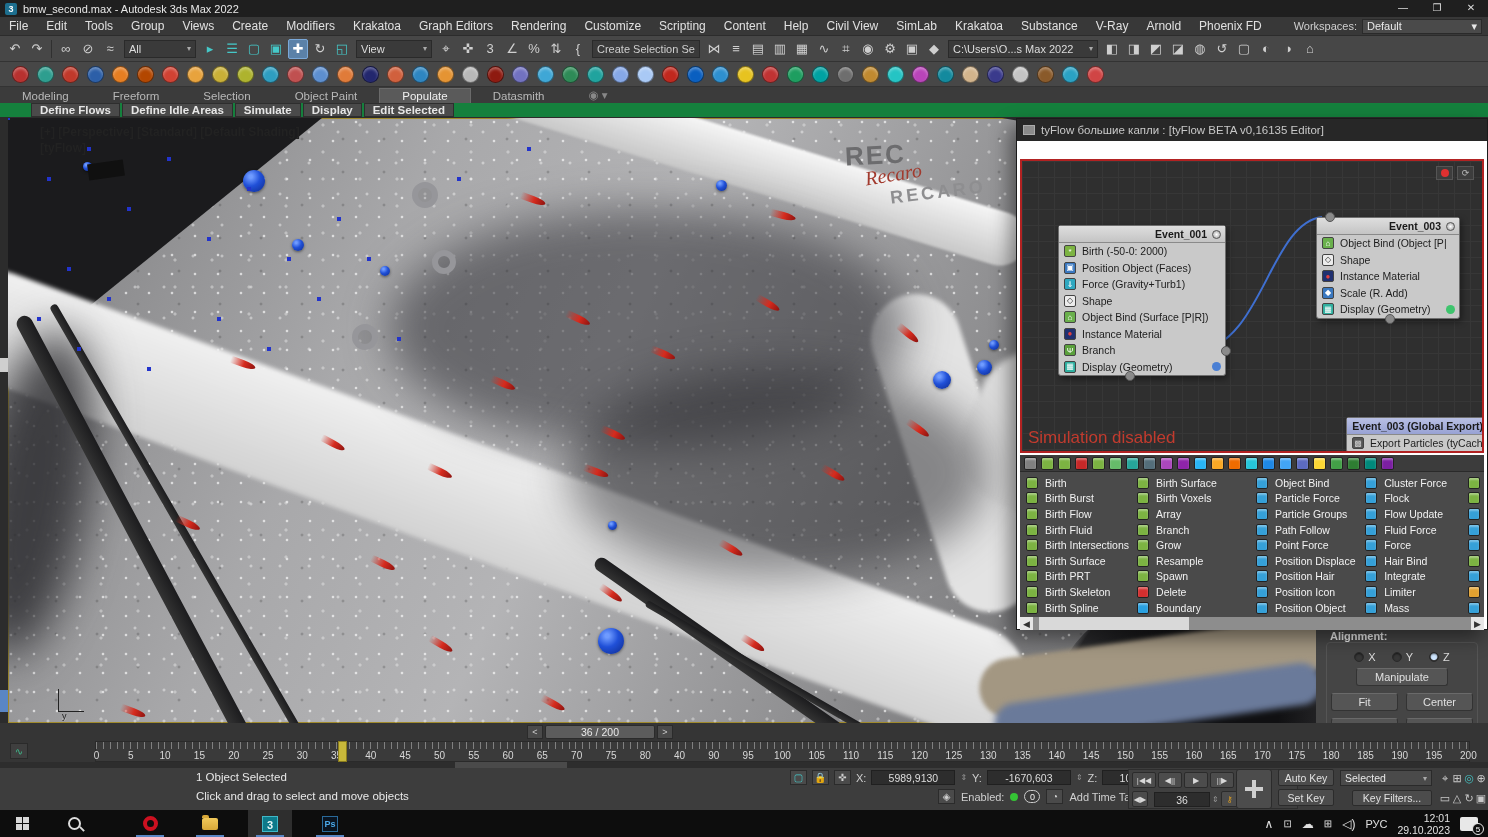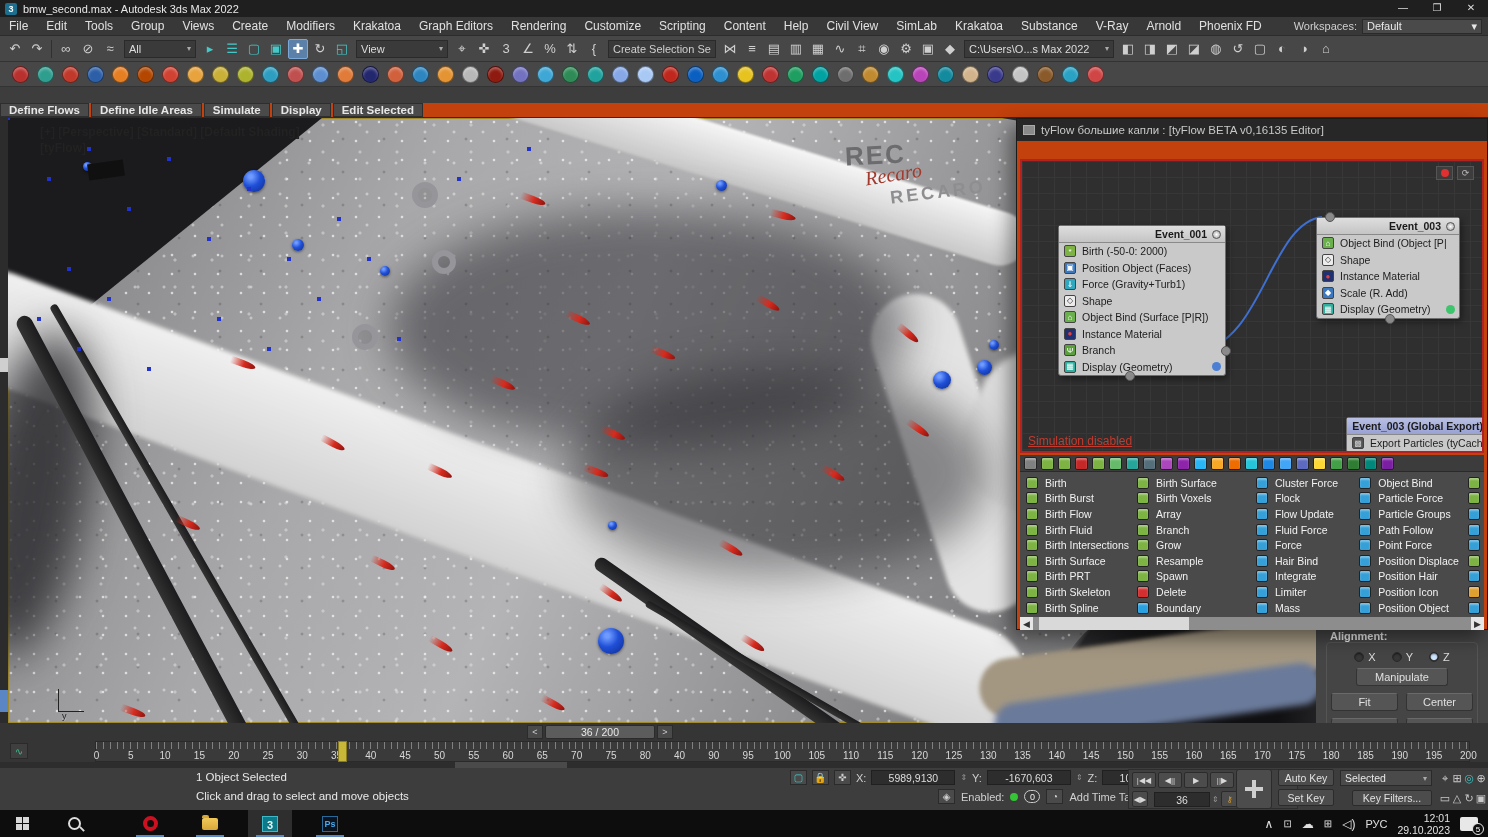--- a/index.html
+++ b/index.html
@@ -40,22 +40,22 @@
   #toolbar2 { left:0; top:62px; width:1488px; height:25px; background:#474747; display:flex;
               align-items:center; padding-left:8px; border-bottom:1px solid #333; }
   .plug { width:17px; height:17px; border-radius:50%; margin:0 4px; border:1px solid rgba(0,0,0,.4);
           box-shadow:inset 0 2px 3px rgba(255,255,255,.35); }
 
   
   #ribbontabs { left:0; top:87px; width:1488px; height:16px; background:#3b3b3b; display:flex;
                 align-items:flex-end; color:#b8b8b8; font-size:11.5px; }
   #ribbontabs .rtab { padding:1px 22px; }
   #ribbontabs .rtab.active { background:#5a5a5a; color:#f0f0f0; border:1px solid #6a6a6a; border-bottom:none; }
-  #ribbonbtns { left:0; top:103px; width:1488px; height:15px; background:#c2410c; display:flex;
-                color:#e6e6e6; font-size:11.5px; border-bottom:1px solid #2c2c2c;}
+  #ribbonbtns { left:0; top:103px; width:1488px; height:15px; background:#15803d; display:flex;
+                color:#e6e6e6; font-size:11.5px; border-bottom:1px solid #2c2c2c;padding-left:31px;}
   #ribbonbtns .rbtn { background:#4a4a4a; border:1px solid #2e2e2e; padding:0 8px; margin-right:2px;
                 line-height:13px; font-weight:bold; }
 
   
   #leftstrip { left:0; top:118px; width:8px; height:605px; background:#2c2c2c; }
   #leftstrip .pane { position:absolute; left:0; width:8px; background:#cfcfcf; }
   #viewport { left:8px; top:118px; width:1308px; height:605px; overflow:hidden;
       outline:1px solid #a08a2c; outline-offset:-1px;
       background:linear-gradient(115deg,#7c7c7e 0%,#a8a8aa 28%,#b4b4b6 45%,#8e8e90 68%,#6c6c6e 88%,#5a5a5c 100%); }
   #viewport > div { position:absolute; }
@@ -95,42 +95,42 @@
   .rdot { width:10px; height:10px; border-radius:50%; background:#383838; border:1px solid #2a2a2a;
           box-shadow:inset 0 1px 2px rgba(0,0,0,.6); }
   .rdot.sel { background:radial-gradient(circle at 50% 45%, #cfe6ff 0 3px, #383838 4px); }
   .cbtn { background:#555; border:1px solid #333; border-top-color:#6a6a6a; border-radius:3px;
           color:#e0e0e0; font-size:11px; text-align:center; padding:2px 0; }
   .btnrow { display:flex; gap:8px; margin-top:7px; }
   .btnrow .cbtn { flex:1; }
   #manip { width:92px; margin:0 auto; display:block; }
 
   
-  #tyflow { left:1016px; top:118px; width:472px; height:512px; background:#c2410c; z-index:20;
+  #tyflow { left:1016px; top:118px; width:472px; height:512px; background:#ffffff; z-index:20;
             border:1px solid #1a1a1a; box-shadow:-6px 8px 18px rgba(0,0,0,.45); }
   #tyflow > div { position:absolute; }
   #tytitle { left:0; top:0; width:100%; height:22px; background:#272727; color:#c8c8c8; font-size:11.5px;
              display:flex; align-items:center; }
   #tytitle .tyico { width:12px; height:10px; background:#8a8a8a; border:1px solid #aaa; margin:0 6px 0 6px; }
   #tytabs { left:0; top:22px; width:100%; height:18px; background:#2d2d2d; display:flex; align-items:flex-end;
             padding-left:4px; gap:2px; }
   .tytab { background:#3c3c3c; color:#c0c0c0; font-size:11px; padding:1px 8px 2px 8px;
            border:1px solid #1f1f1f; border-bottom:none; white-space:nowrap; }
   .tytab.active { background:#4f4f4f; color:#f0f0f0; }
   .tytab.active::before { content:"▼ "; color:#3fbf4f; font-size:9px; }
   #graph { left:3px; top:40px; width:464px; height:294px; background:#2f2f2f; border:2px solid #b22222;
            background-image:linear-gradient(#373737 1px, transparent 1px),
                             linear-gradient(90deg,#373737 1px, transparent 1px);
            background-size:16px 16px; overflow:hidden; }
   #graph > * { position:absolute; }
   #recbtns { right:8px; top:5px; display:flex; gap:4px; }
   .gbtn { width:17px; height:14px; background:#3d3d3d; border:1px solid #555; display:flex;
           align-items:center; justify-content:center; font-size:9px; color:#bbb; }
   .gbtn .rdot2 { width:8px; height:8px; border-radius:50%; background:#e03030; }
-  #simstatus { left:6px; bottom:3px; color:#c23b2e; font-size:12px;text-decoration:underline; }
+  #simstatus { left:6px; bottom:3px; color:#c23b2e; font-size:17px; }
   .node { background:#c9c9c9; border:1px solid #6e6e6e; border-radius:3px;
           box-shadow:2px 3px 6px rgba(0,0,0,.4); font-size:10.5px; }
   .nhead { background:linear-gradient(#dedede,#c4c4c4); border-bottom:1px solid #8a8a8a;
            height:17px; display:flex; align-items:center; justify-content:flex-end;
            padding:0 4px; color:#1a1a1a; font-weight:bold; }
   .nhead .bulb { width:9px; height:9px; border-radius:50%; background:radial-gradient(#fff,#9a9a9a);
            border:1px solid #555; margin-left:5px; }
   .nrow { display:flex; align-items:center; height:16.5px; padding-left:5px; position:relative;}
   .nicon { width:12px; height:12px; border:1px solid #444; border-radius:2px; font-size:8px;
            color:#fff; display:flex; align-items:center; justify-content:center; flex:none; }
@@ -302,21 +302,21 @@
       <span>All</span>
         <span class="arr" style="margin-left:auto">▾</span>
     </span>
     <span class="tbico teal">▸</span>
       <span class="tbico teal">☰</span>
       <span class="tbico teal">▢</span>
       <span class="tbico teal">▣</span>
     <span class="tbico hl">✚</span>
     <span class="tbico">↻</span>
     <span class="tbico teal">◱</span>
-    <span class="tbdrop" style="width:92px">
+    <span class="tbdrop" style="width:76px">
       <span>View</span>
         <span class="arr" style="margin-left:auto">▾</span>
     </span>
     <span class="tbico">⌖</span>
       <span class="tbico">✜</span>
       <span class="tbico">3</span>
       <span class="tbico">∠</span>
       <span class="tbico">%</span>
       <span class="tbico">⇅</span>
       <span class="tbico">{</span>
@@ -388,20 +388,29 @@
       <span class="plug" style="background: rgb(185, 68, 185);"></span>
       <span class="plug" style="background: rgb(19, 138, 158);"></span>
       <span class="plug" style="background: rgb(210, 180, 140);"></span>
       <span class="plug" style="background: rgb(58, 58, 140);"></span>
       <span class="plug" style="background: rgb(196, 196, 196);"></span>
       <span class="plug" style="background: rgb(138, 90, 42);"></span>
       <span class="plug" style="background: rgb(42, 162, 196);"></span>
       <span class="plug" style="background: rgb(208, 69, 69);"></span>
   </div>
 
+  <div class="abs" id="ribbontabs">
+    <span class="rtab">Modeling</span>
+      <span class="rtab">Freeform</span>
+      <span class="rtab">Selection</span>
+      <span class="rtab">Object Paint</span>
+      <span class="rtab active">Populate</span>
+      <span class="rtab">Datasmith</span>
+    <span class="rtab" style="color:#888">◉ ▾</span>
+  </div>
   <div class="abs" id="ribbonbtns">
     <span class="rbtn">Define Flows</span>
       <span class="rbtn">Define Idle Areas</span>
       <span class="rbtn">Simulate</span>
       <span class="rbtn">Display</span>
       <span class="rbtn">Edit Selected</span>
   </div>
 
   <div class="abs" id="leftstrip">
     <div class="pane" style="top:240px;height:14px"></div>
@@ -742,20 +751,58 @@
           </div>
           <div class="ditem">
             <span class="dico" style="background: rgb(211, 47, 47);"></span>
             <span class="dlab">Delete</span>
           </div>
           <div class="ditem">
             <span class="dico" style="background: rgb(41, 160, 224);"></span>
             <span class="dlab">Boundary</span>
           </div>
       </div>
+      <div class="dcol" style="width:112px">
+        <div class="ditem">
+            <span class="dico" style="background: rgb(53, 160, 216);"></span>
+            <span class="dlab">Object Bind</span>
+          </div>
+          <div class="ditem">
+            <span class="dico" style="background: rgb(53, 160, 216);"></span>
+            <span class="dlab">Particle Force</span>
+          </div>
+          <div class="ditem">
+            <span class="dico" style="background: rgb(53, 160, 216);"></span>
+            <span class="dlab">Particle Groups</span>
+          </div>
+          <div class="ditem">
+            <span class="dico" style="background: rgb(53, 160, 216);"></span>
+            <span class="dlab">Path Follow</span>
+          </div>
+          <div class="ditem">
+            <span class="dico" style="background: rgb(53, 160, 216);"></span>
+            <span class="dlab">Point Force</span>
+          </div>
+          <div class="ditem">
+            <span class="dico" style="background: rgb(53, 160, 216);"></span>
+            <span class="dlab">Position Displace</span>
+          </div>
+          <div class="ditem">
+            <span class="dico" style="background: rgb(53, 160, 216);"></span>
+            <span class="dlab">Position Hair</span>
+          </div>
+          <div class="ditem">
+            <span class="dico" style="background: rgb(53, 160, 216);"></span>
+            <span class="dlab">Position Icon</span>
+          </div>
+          <div class="ditem">
+            <span class="dico" style="background: rgb(53, 160, 216);"></span>
+            <span class="dlab">Position Object</span>
+          </div>
+      </div>
       <div class="dcol" style="width:106px">
         <div class="ditem">
             <span class="dico" style="background: rgb(53, 160, 216);"></span>
             <span class="dlab">Cluster Force</span>
           </div>
           <div class="ditem">
             <span class="dico" style="background: rgb(53, 160, 216);"></span>
             <span class="dlab">Flock</span>
           </div>
           <div class="ditem">
@@ -778,58 +825,20 @@
             <span class="dico" style="background: rgb(53, 160, 216);"></span>
             <span class="dlab">Integrate</span>
           </div>
           <div class="ditem">
             <span class="dico" style="background: rgb(53, 160, 216);"></span>
             <span class="dlab">Limiter</span>
           </div>
           <div class="ditem">
             <span class="dico" style="background: rgb(53, 160, 216);"></span>
             <span class="dlab">Mass</span>
-          </div>
-      </div>
-      <div class="dcol" style="width:112px">
-        <div class="ditem">
-            <span class="dico" style="background: rgb(53, 160, 216);"></span>
-            <span class="dlab">Object Bind</span>
-          </div>
-          <div class="ditem">
-            <span class="dico" style="background: rgb(53, 160, 216);"></span>
-            <span class="dlab">Particle Force</span>
-          </div>
-          <div class="ditem">
-            <span class="dico" style="background: rgb(53, 160, 216);"></span>
-            <span class="dlab">Particle Groups</span>
-          </div>
-          <div class="ditem">
-            <span class="dico" style="background: rgb(53, 160, 216);"></span>
-            <span class="dlab">Path Follow</span>
-          </div>
-          <div class="ditem">
-            <span class="dico" style="background: rgb(53, 160, 216);"></span>
-            <span class="dlab">Point Force</span>
-          </div>
-          <div class="ditem">
-            <span class="dico" style="background: rgb(53, 160, 216);"></span>
-            <span class="dlab">Position Displace</span>
-          </div>
-          <div class="ditem">
-            <span class="dico" style="background: rgb(53, 160, 216);"></span>
-            <span class="dlab">Position Hair</span>
-          </div>
-          <div class="ditem">
-            <span class="dico" style="background: rgb(53, 160, 216);"></span>
-            <span class="dlab">Position Icon</span>
-          </div>
-          <div class="ditem">
-            <span class="dico" style="background: rgb(53, 160, 216);"></span>
-            <span class="dlab">Position Object</span>
           </div>
       </div>
       <div class="dcol" style="width:16px">
         <div class="ditem">
             <span class="dico" style="background: rgb(124, 179, 66);"></span>
           </div>
           <div class="ditem">
             <span class="dico" style="background: rgb(124, 179, 66);"></span>
           </div>
           <div class="ditem">

